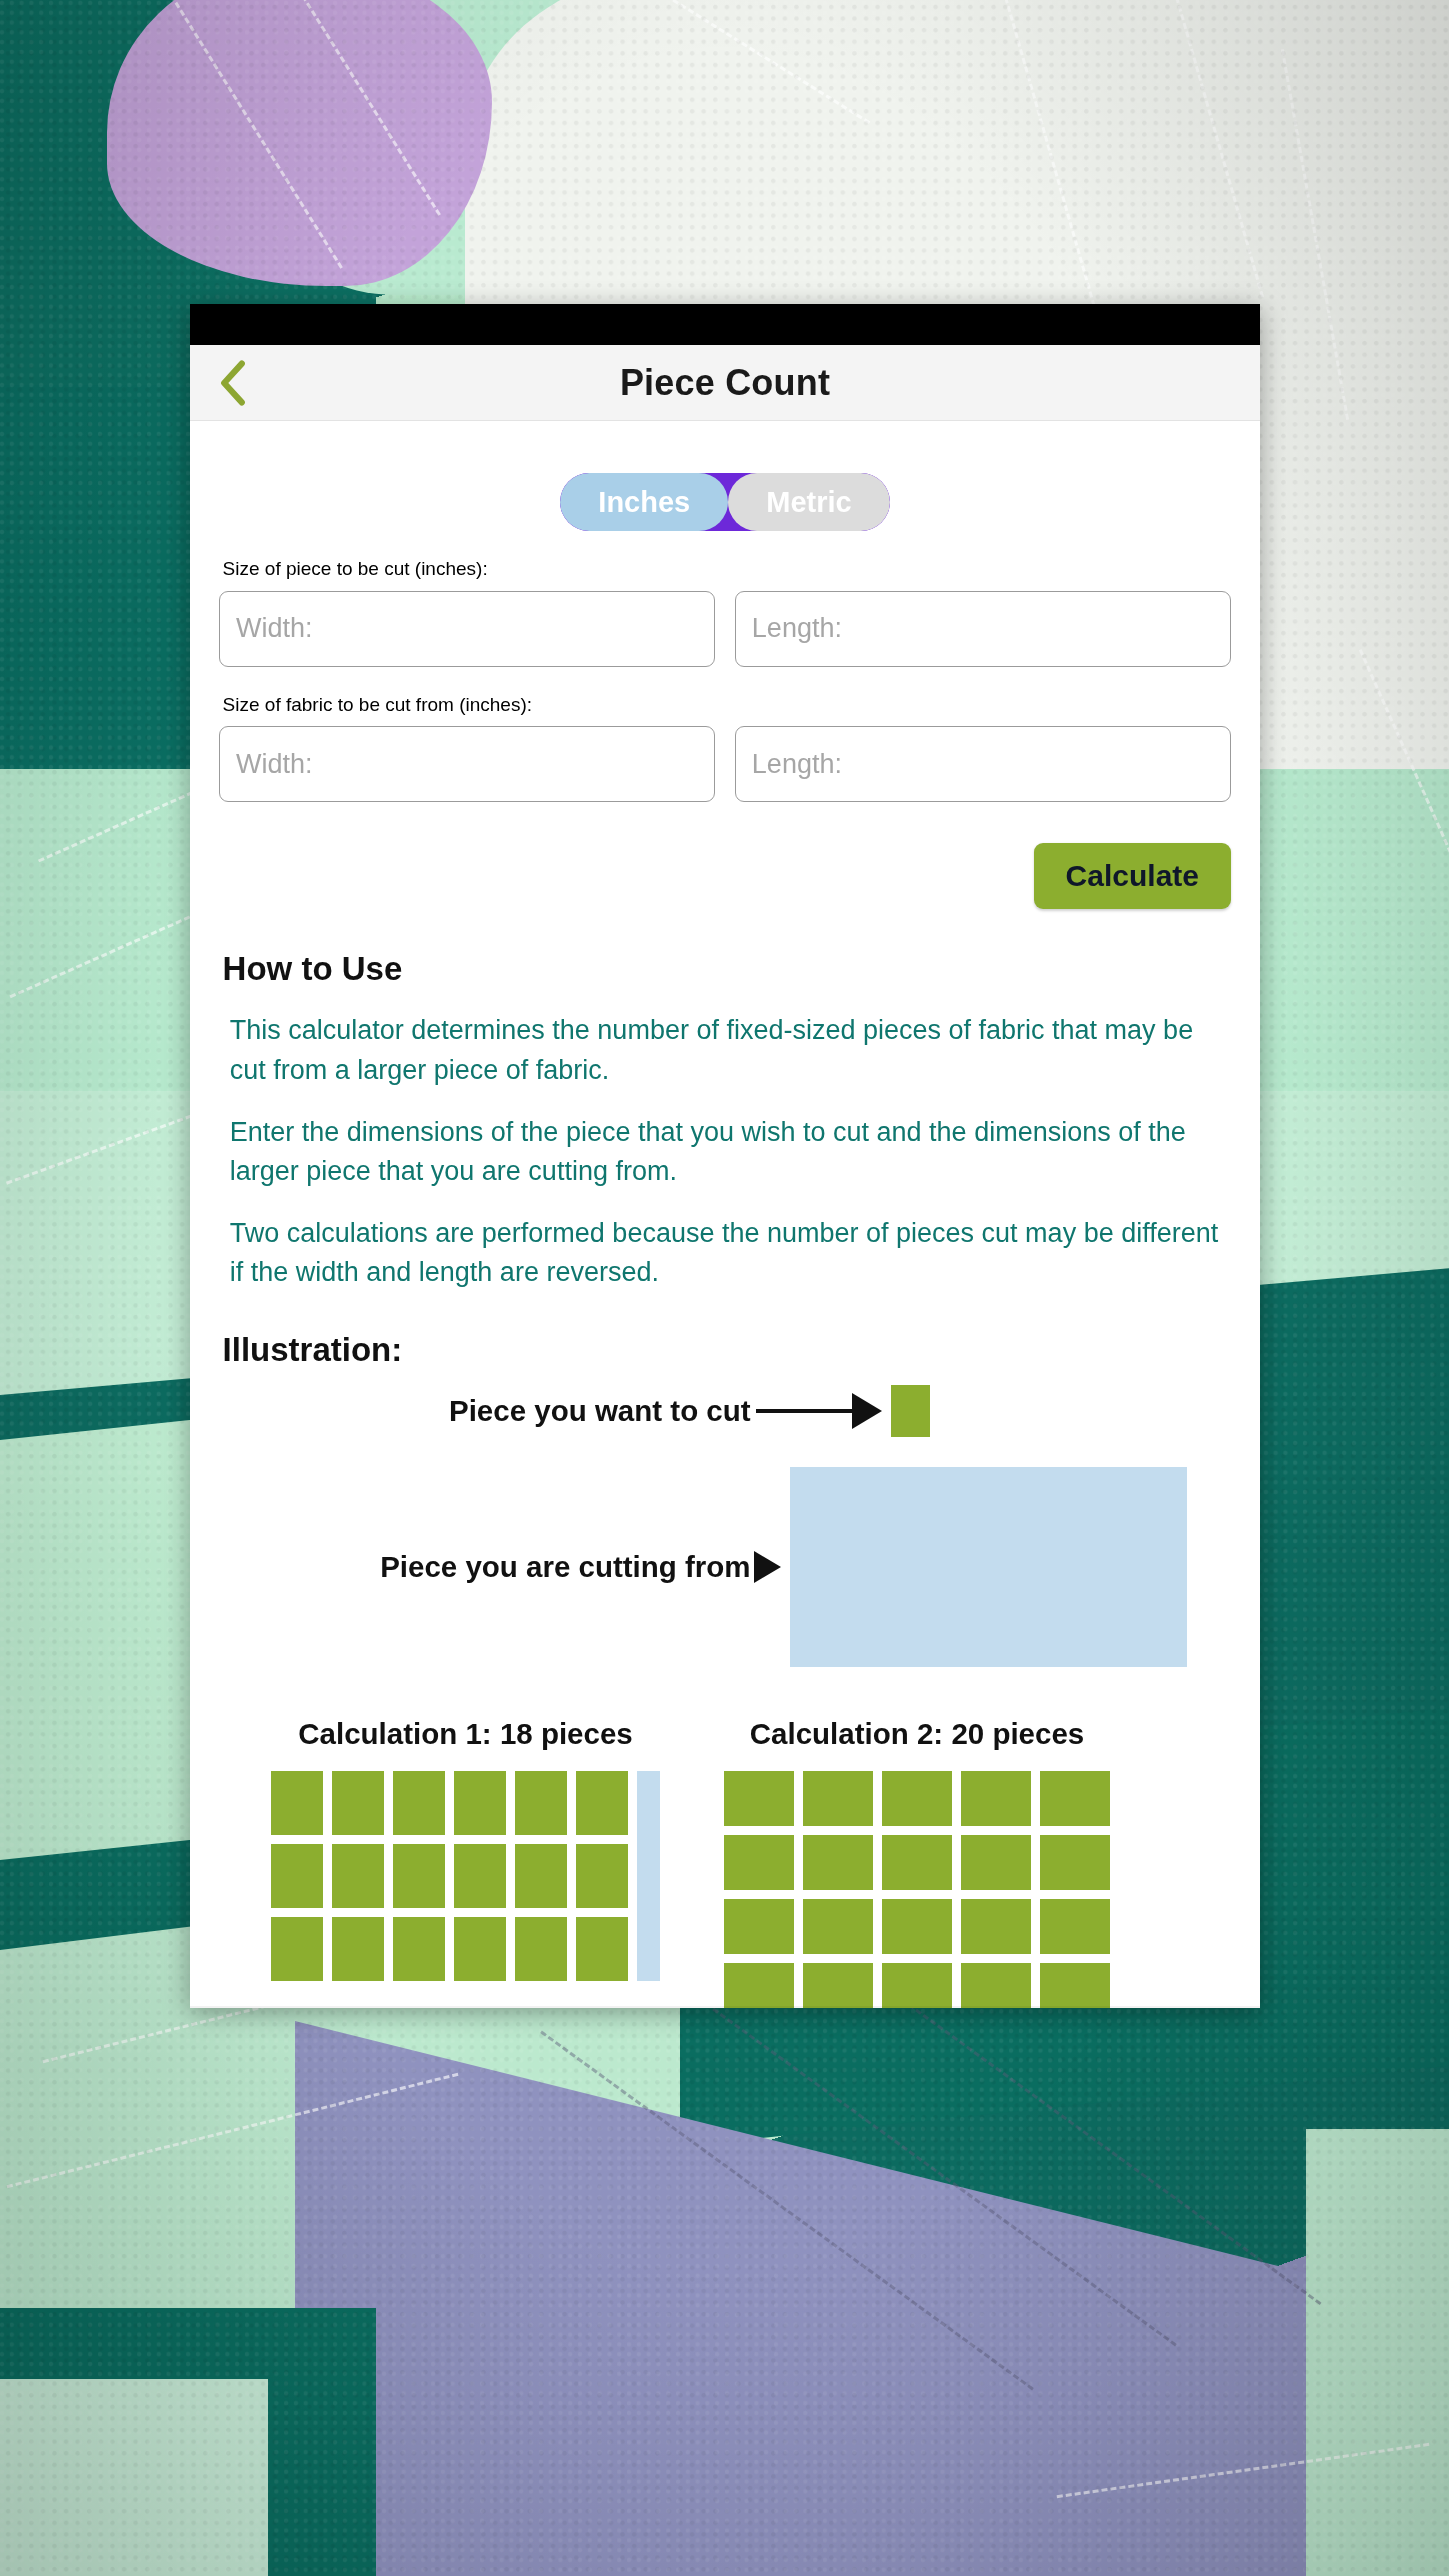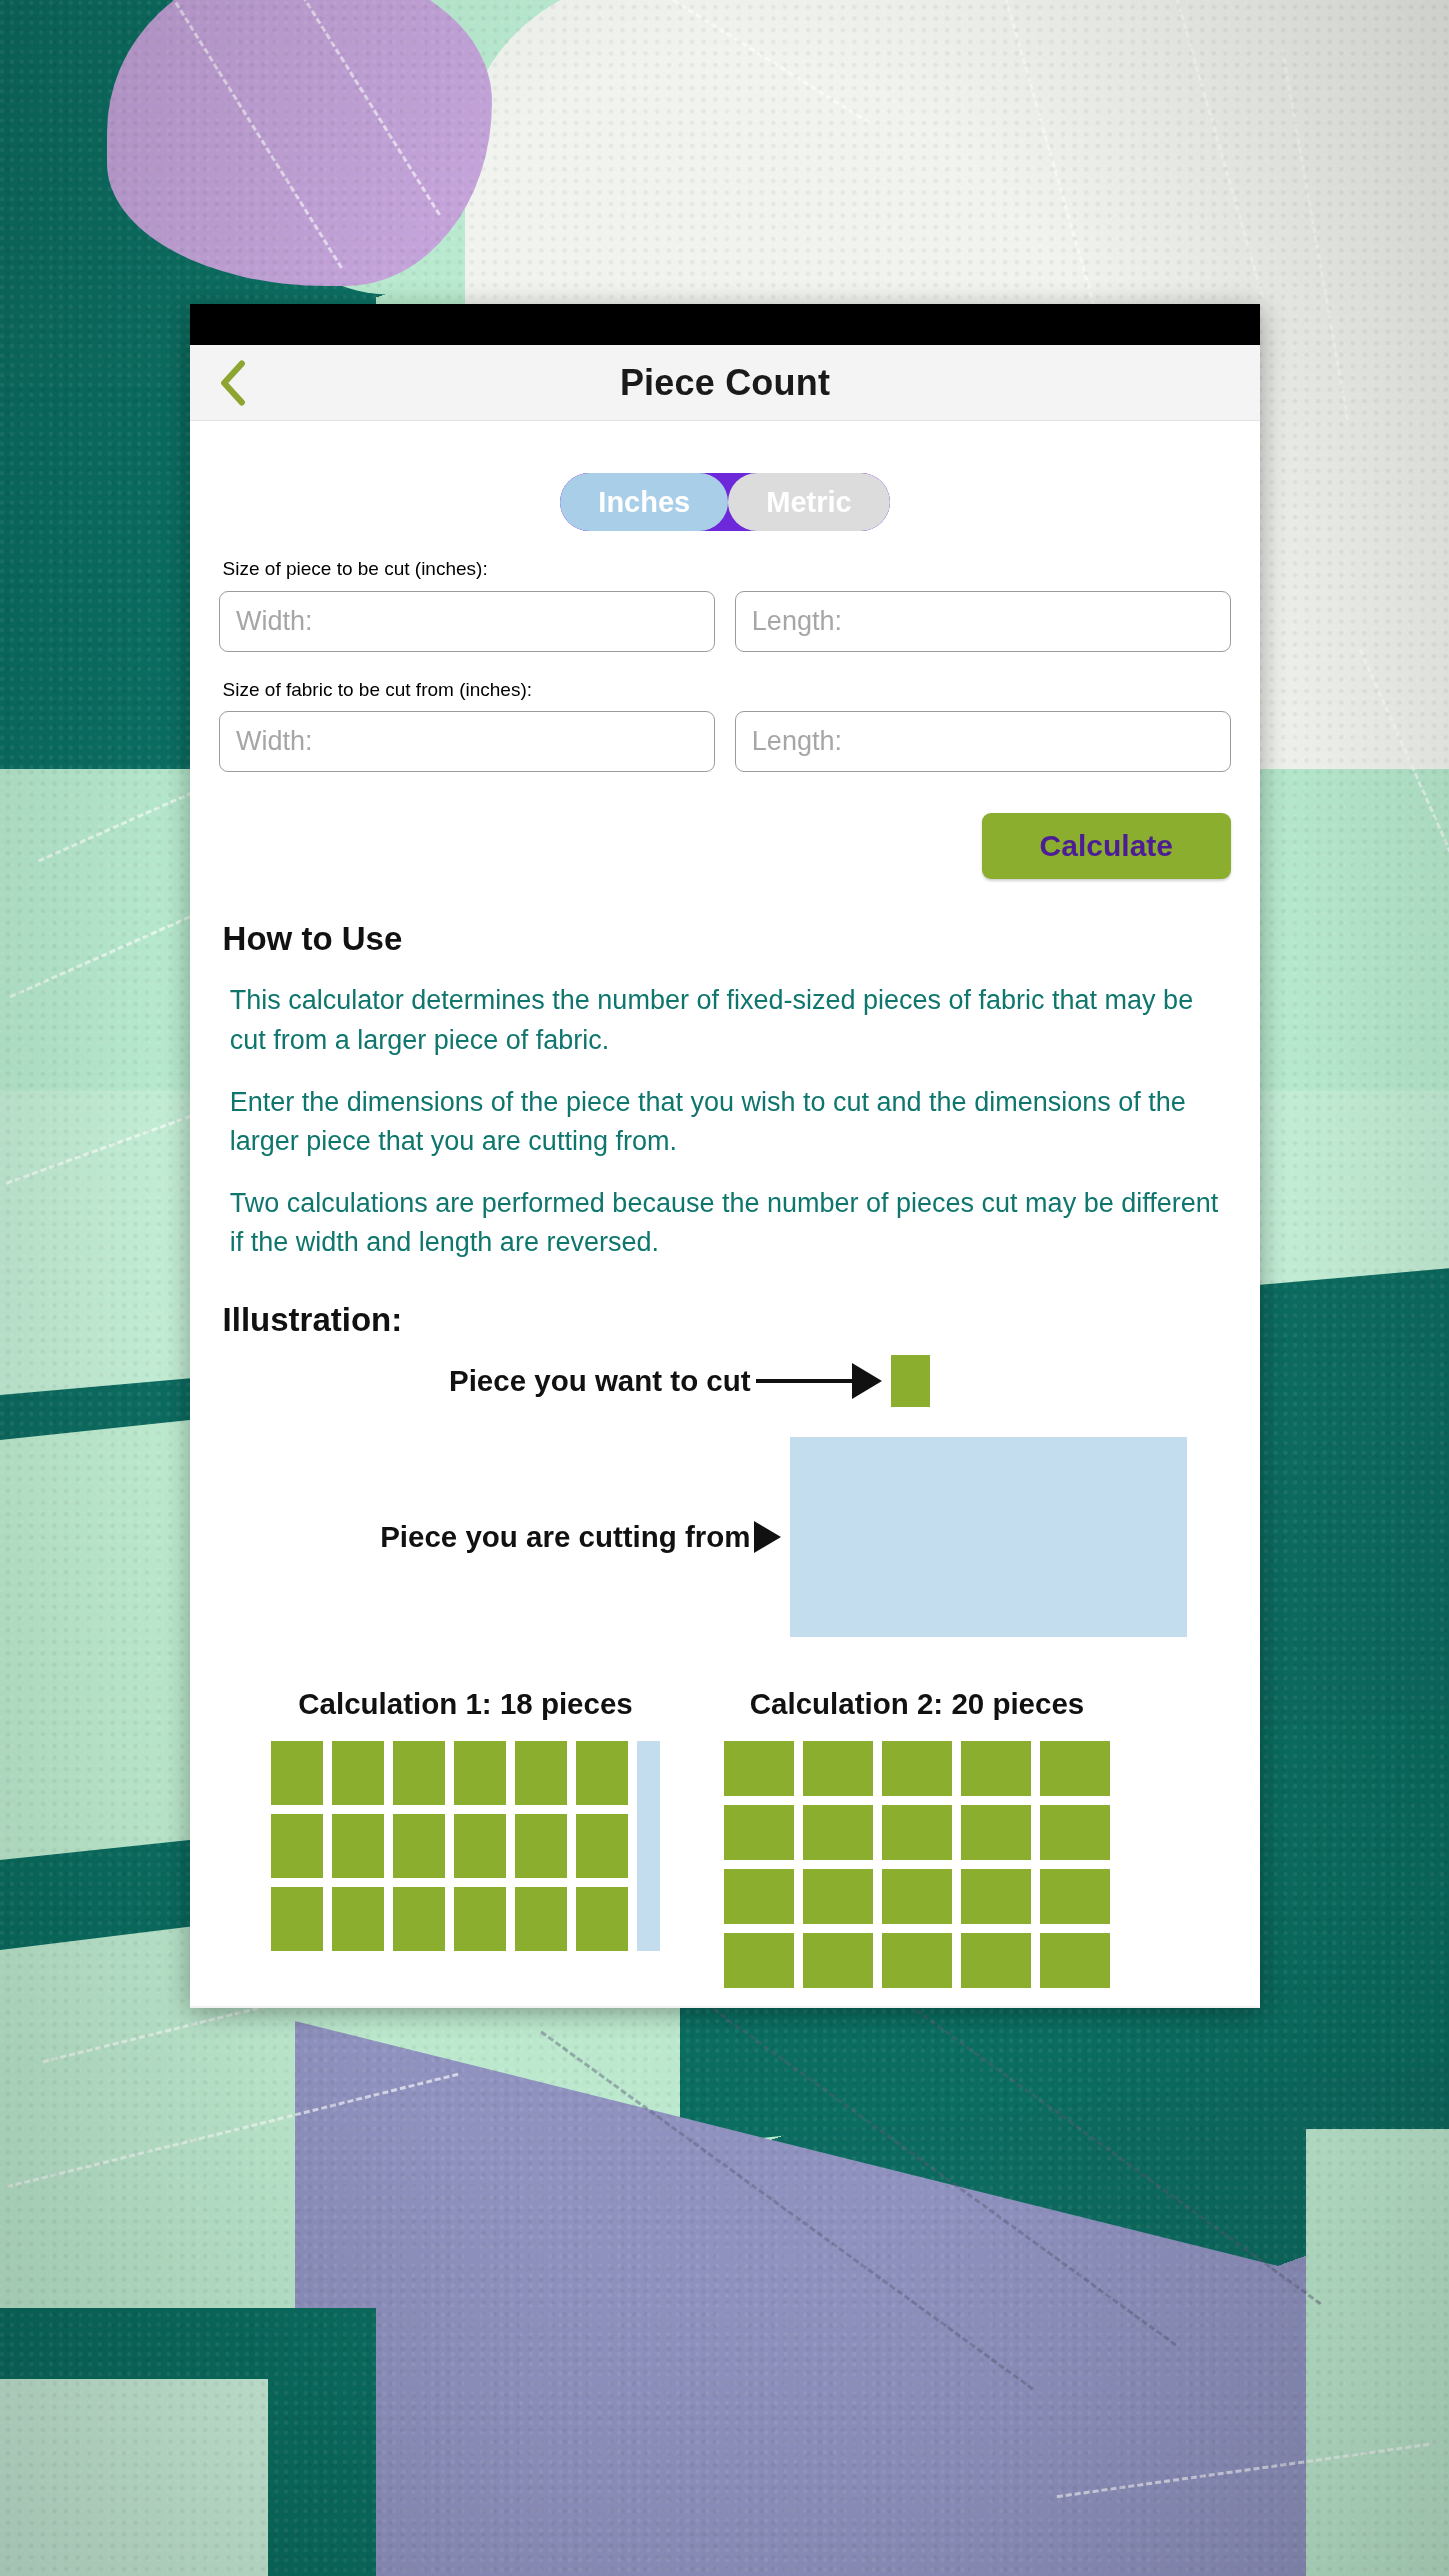--- a/index.html
+++ b/index.html
@@ -111,34 +111,34 @@
     color: #ffffff; background:#dcdcdc; cursor:pointer;
     border-radius: 32px;
   }
   .seg.active { background:#a9cfe8; color:#ffffff; }
 
   .field-label {
     font-size: 19px; color: #000000; margin: 27px 0 10.7px 3.6px;
   }
   .field-row { display:flex; gap: 19.7px; }
   .text-input {
-    flex: 1 1 0; height: 61px;
+    flex: 1 1 0; height: 76px;
     border: 1.8px solid #9b9b9b; border-radius: 9px;
     background: #fff; padding: 0 16px;
     font-size: 27px; color: #222;
     font-family: "Liberation Sans", sans-serif;
     outline: none;
   }
   .text-input::placeholder { color: #a6a6a6; }
 
   #calc-row { display:flex; justify-content:flex-end; margin-top: 41px; }
   #calculate-button {
-    background: #8cae2f; color: #4c1d95;
+    background: #8cae2f; color: #0f172a;
     font-size: 30px; font-weight: 700;
-    padding: 16px 58px; border: none; border-radius: 9px;
+    padding: 16px 32px; border: none; border-radius: 9px;
     cursor: pointer; font-family: "Liberation Sans", sans-serif;
     box-shadow: 0 1.8px 2.7px rgba(0,0,0,.18);
   }
 
   .section-heading {
     font-size: 33px; font-weight: 700; color:#111;
     margin: 41px 0 0 3.6px;
   }
   .para {
     font-size: 27px; line-height: 1.45; color:#0f766e;

